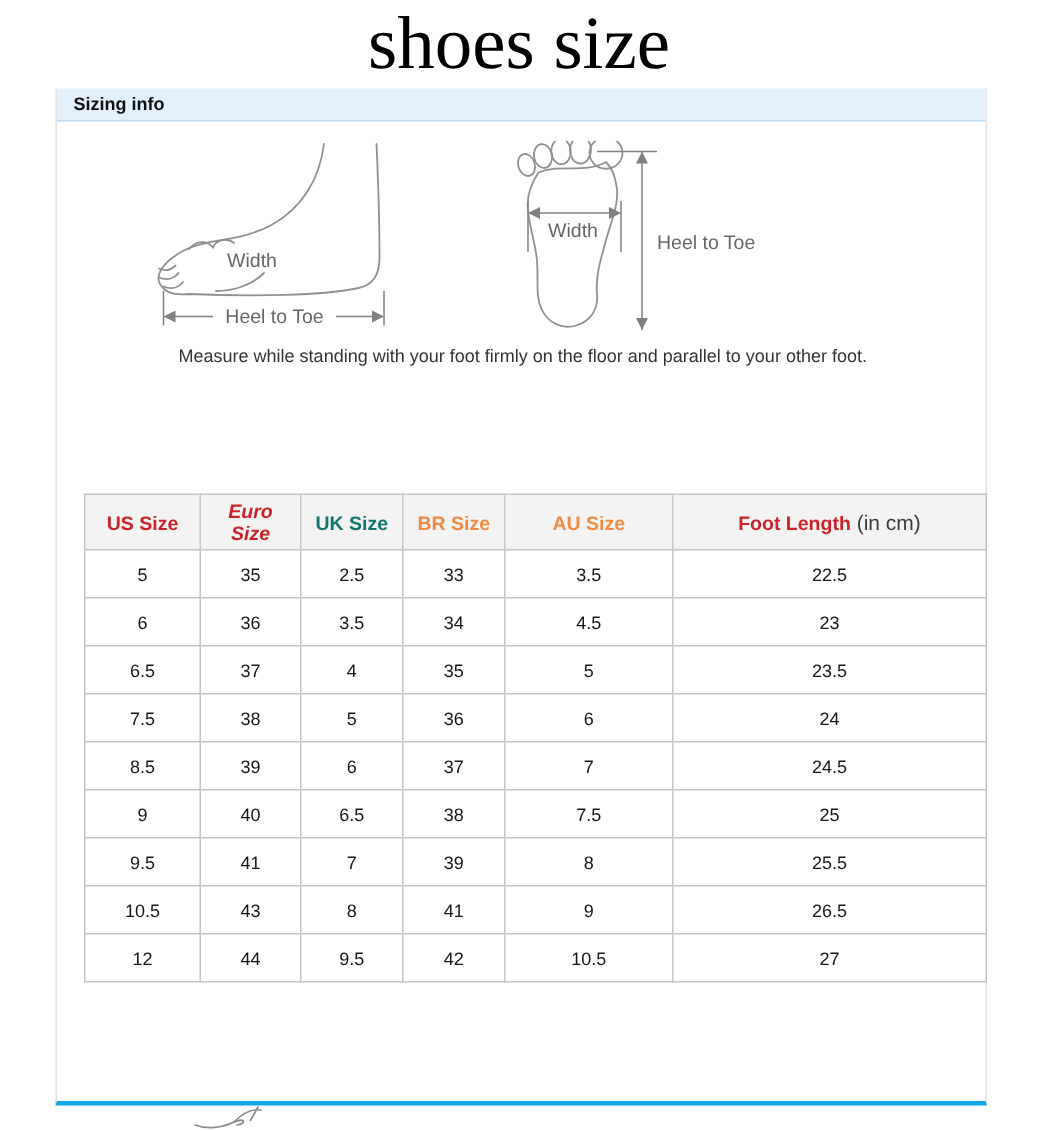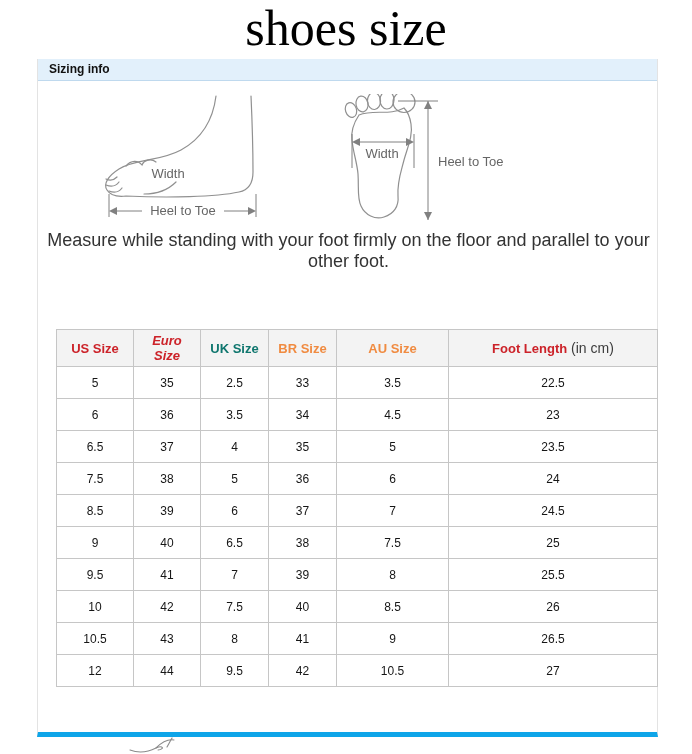--- a/index.html
+++ b/index.html
@@ -8,32 +8,32 @@
     font-family:"Liberation Sans",sans-serif;overflow:hidden;
   }
   .page-title{
     position:absolute;top:0;left:0;width:692px;height:56px;
     text-align:center;font-family:"Liberation Serif",serif;
     font-size:50px;font-weight:400;color:#000;line-height:56px;
   }
   .panel{
     position:absolute;left:37px;top:59px;width:621px;height:678px;
     border-left:1px solid #e3e3e3;border-right:1px solid #e3e3e3;
-    border-bottom:5px solid #0ea5e9;background:#fff;box-sizing:border-box;
+    border-bottom:3px solid #0ea5e9;background:#fff;box-sizing:border-box;
   }
   .panel-header{
     height:21px;line-height:21px;background:#e2f0fb;
     border-bottom:1px solid #bfd9ee;
     font-size:12px;font-weight:bold;color:#111;padding-left:11px;
   }
   .diagram-svg{position:absolute;left:0;top:35px;}
   .diagram-svg text{font-family:"Liberation Sans",sans-serif;font-size:13px;fill:#666;}
   .caption{
     position:absolute;top:171px;left:0;width:621px;text-align:center;
-    font-size:18px;color:#333;
+    font-size:12px;color:#333;
   }
   table.size-table{
     position:absolute;left:18px;top:270px;border-collapse:collapse;
     table-layout:fixed;width:591px;
   }
   table.size-table th,table.size-table td{
     border:1px solid #c6c6c6;text-align:center;vertical-align:middle;
     background:#fff;padding:0 3px;box-sizing:border-box;
   }
   table.size-table th{height:37px;background:#f3f3f3;font-size:13px;font-weight:bold;}
@@ -163,28 +163,20 @@
         </tr>
         <tr>
           <td class="col-0">9.5</td>
           <td class="col-1">41</td>
           <td class="col-2">7</td>
           <td class="col-3">39</td>
           <td class="col-4">8</td>
           <td class="col-5">25.5</td>
         </tr>
         <tr>
-          <td class="col-0">10</td>
-          <td class="col-1">42</td>
-          <td class="col-2">7.5</td>
-          <td class="col-3">40</td>
-          <td class="col-4">8.5</td>
-          <td class="col-5">26</td>
-        </tr>
-        <tr>
           <td class="col-0">10.5</td>
           <td class="col-1">43</td>
           <td class="col-2">8</td>
           <td class="col-3">41</td>
           <td class="col-4">9</td>
           <td class="col-5">26.5</td>
         </tr>
         <tr>
           <td class="col-0">12</td>
           <td class="col-1">44</td>

